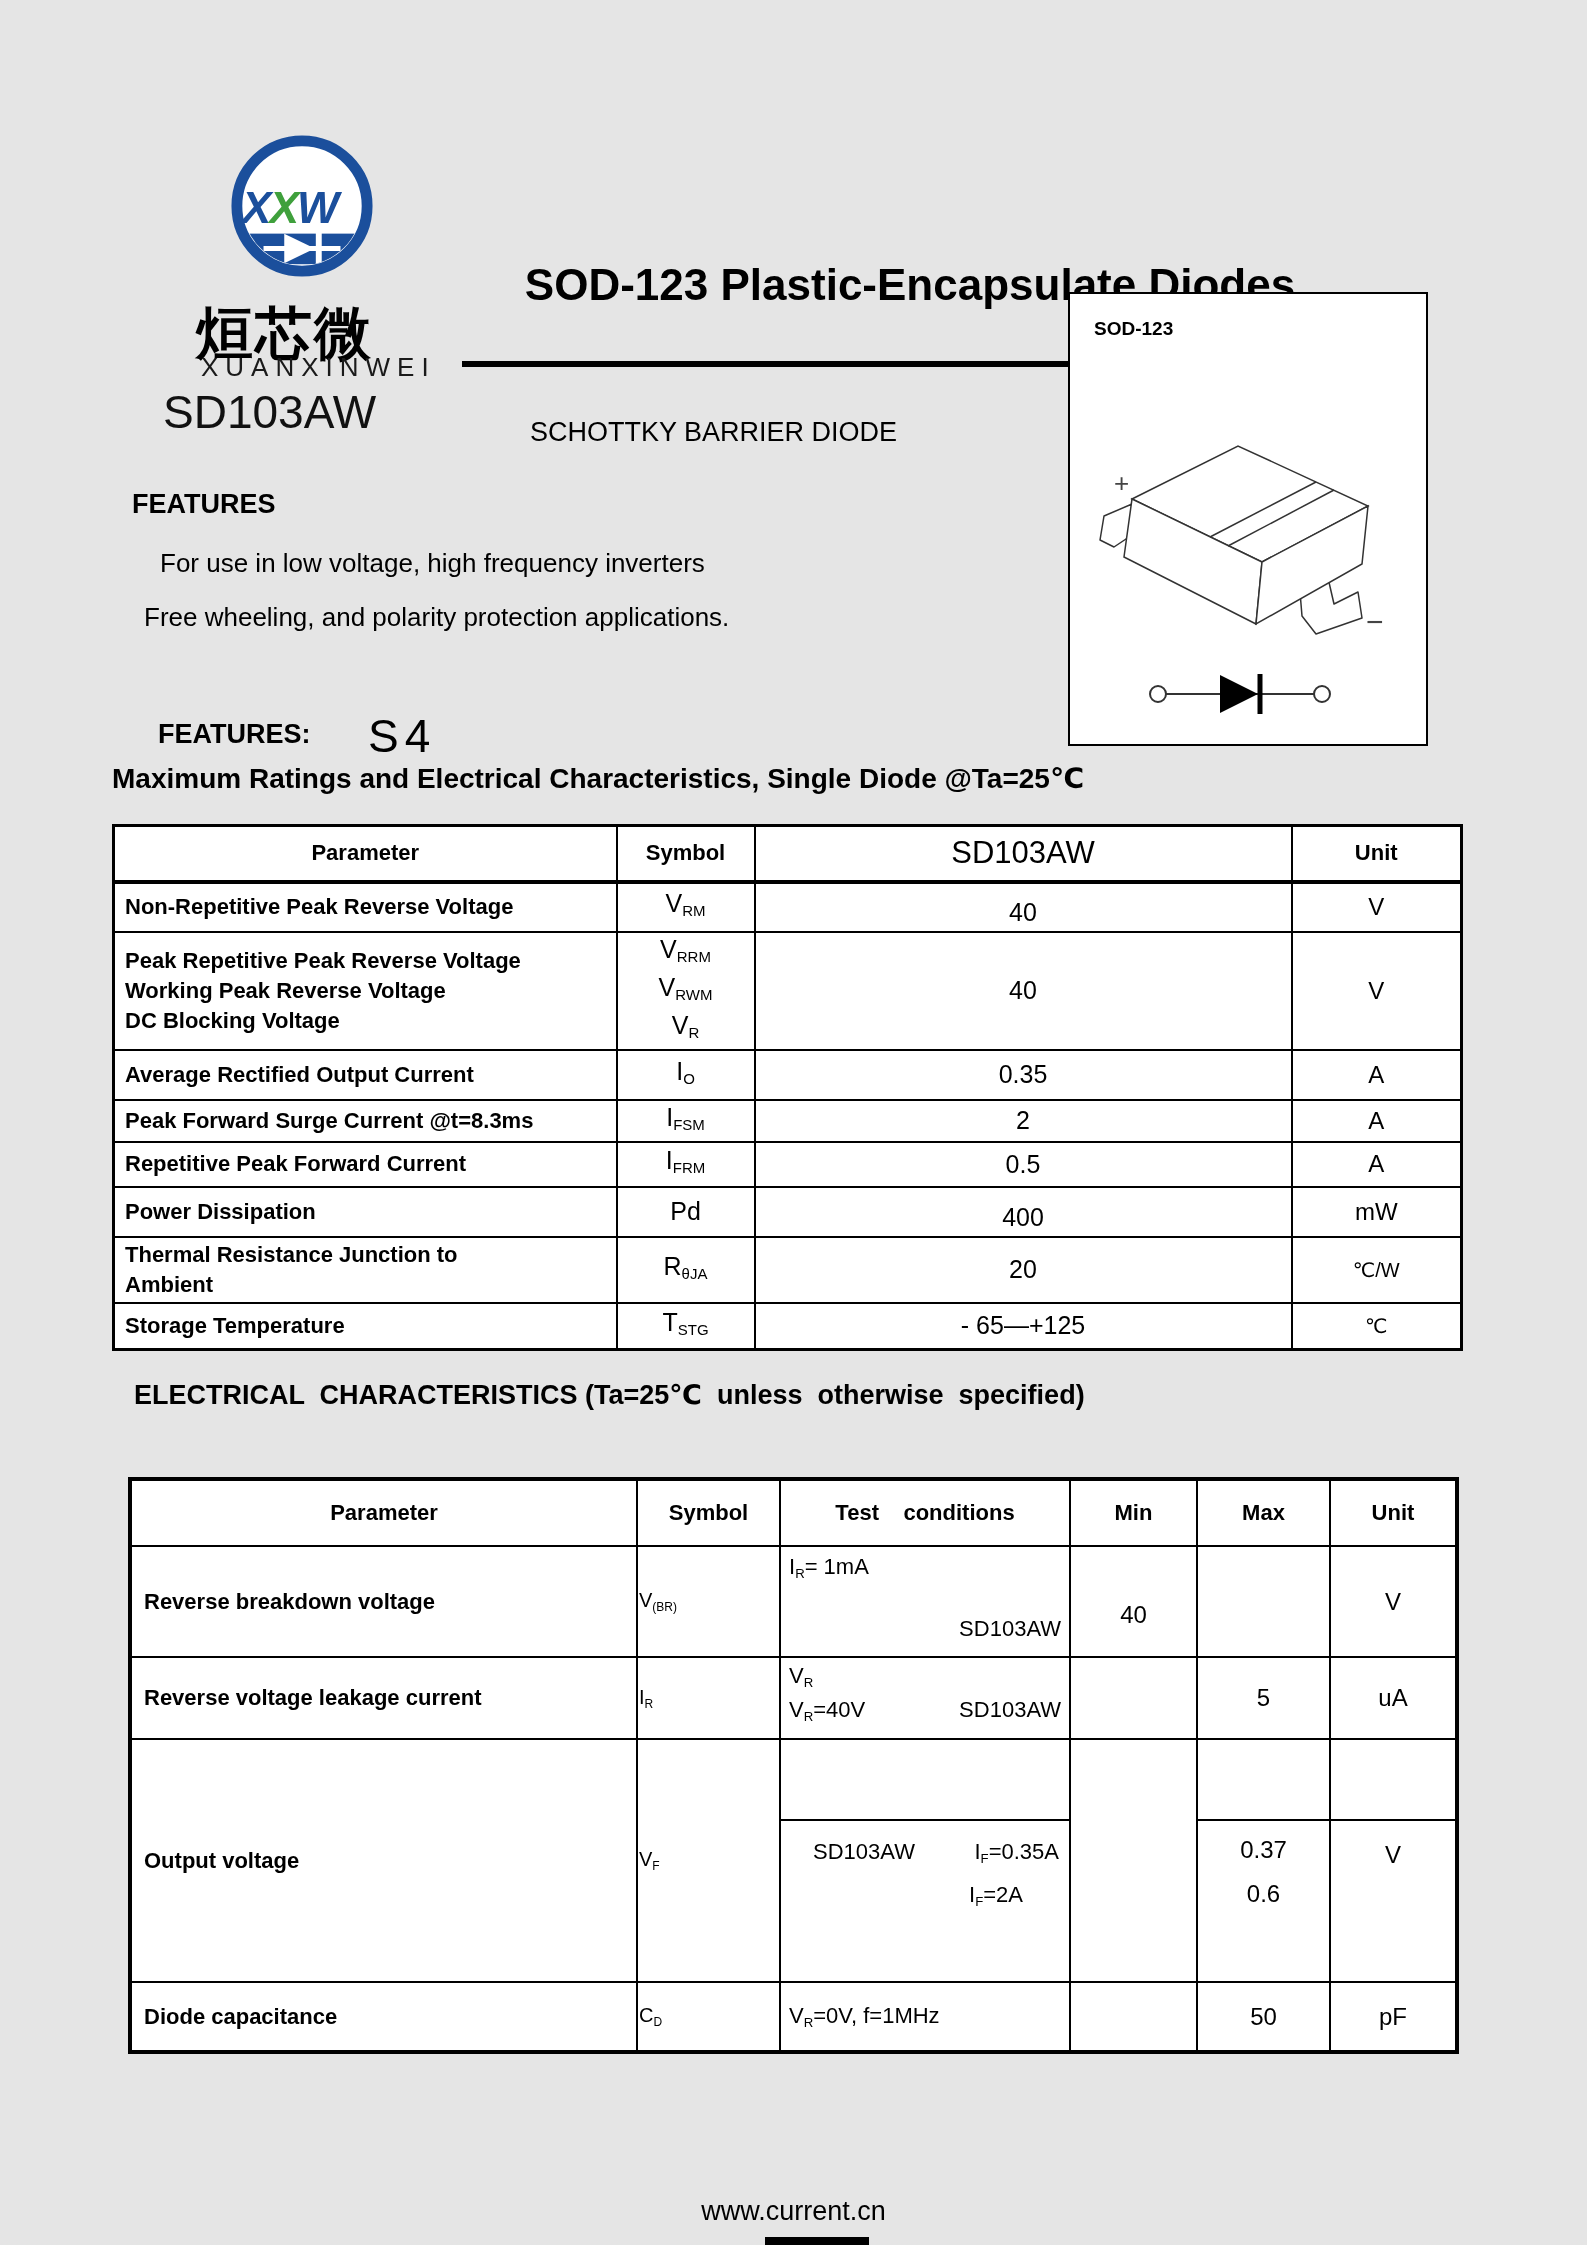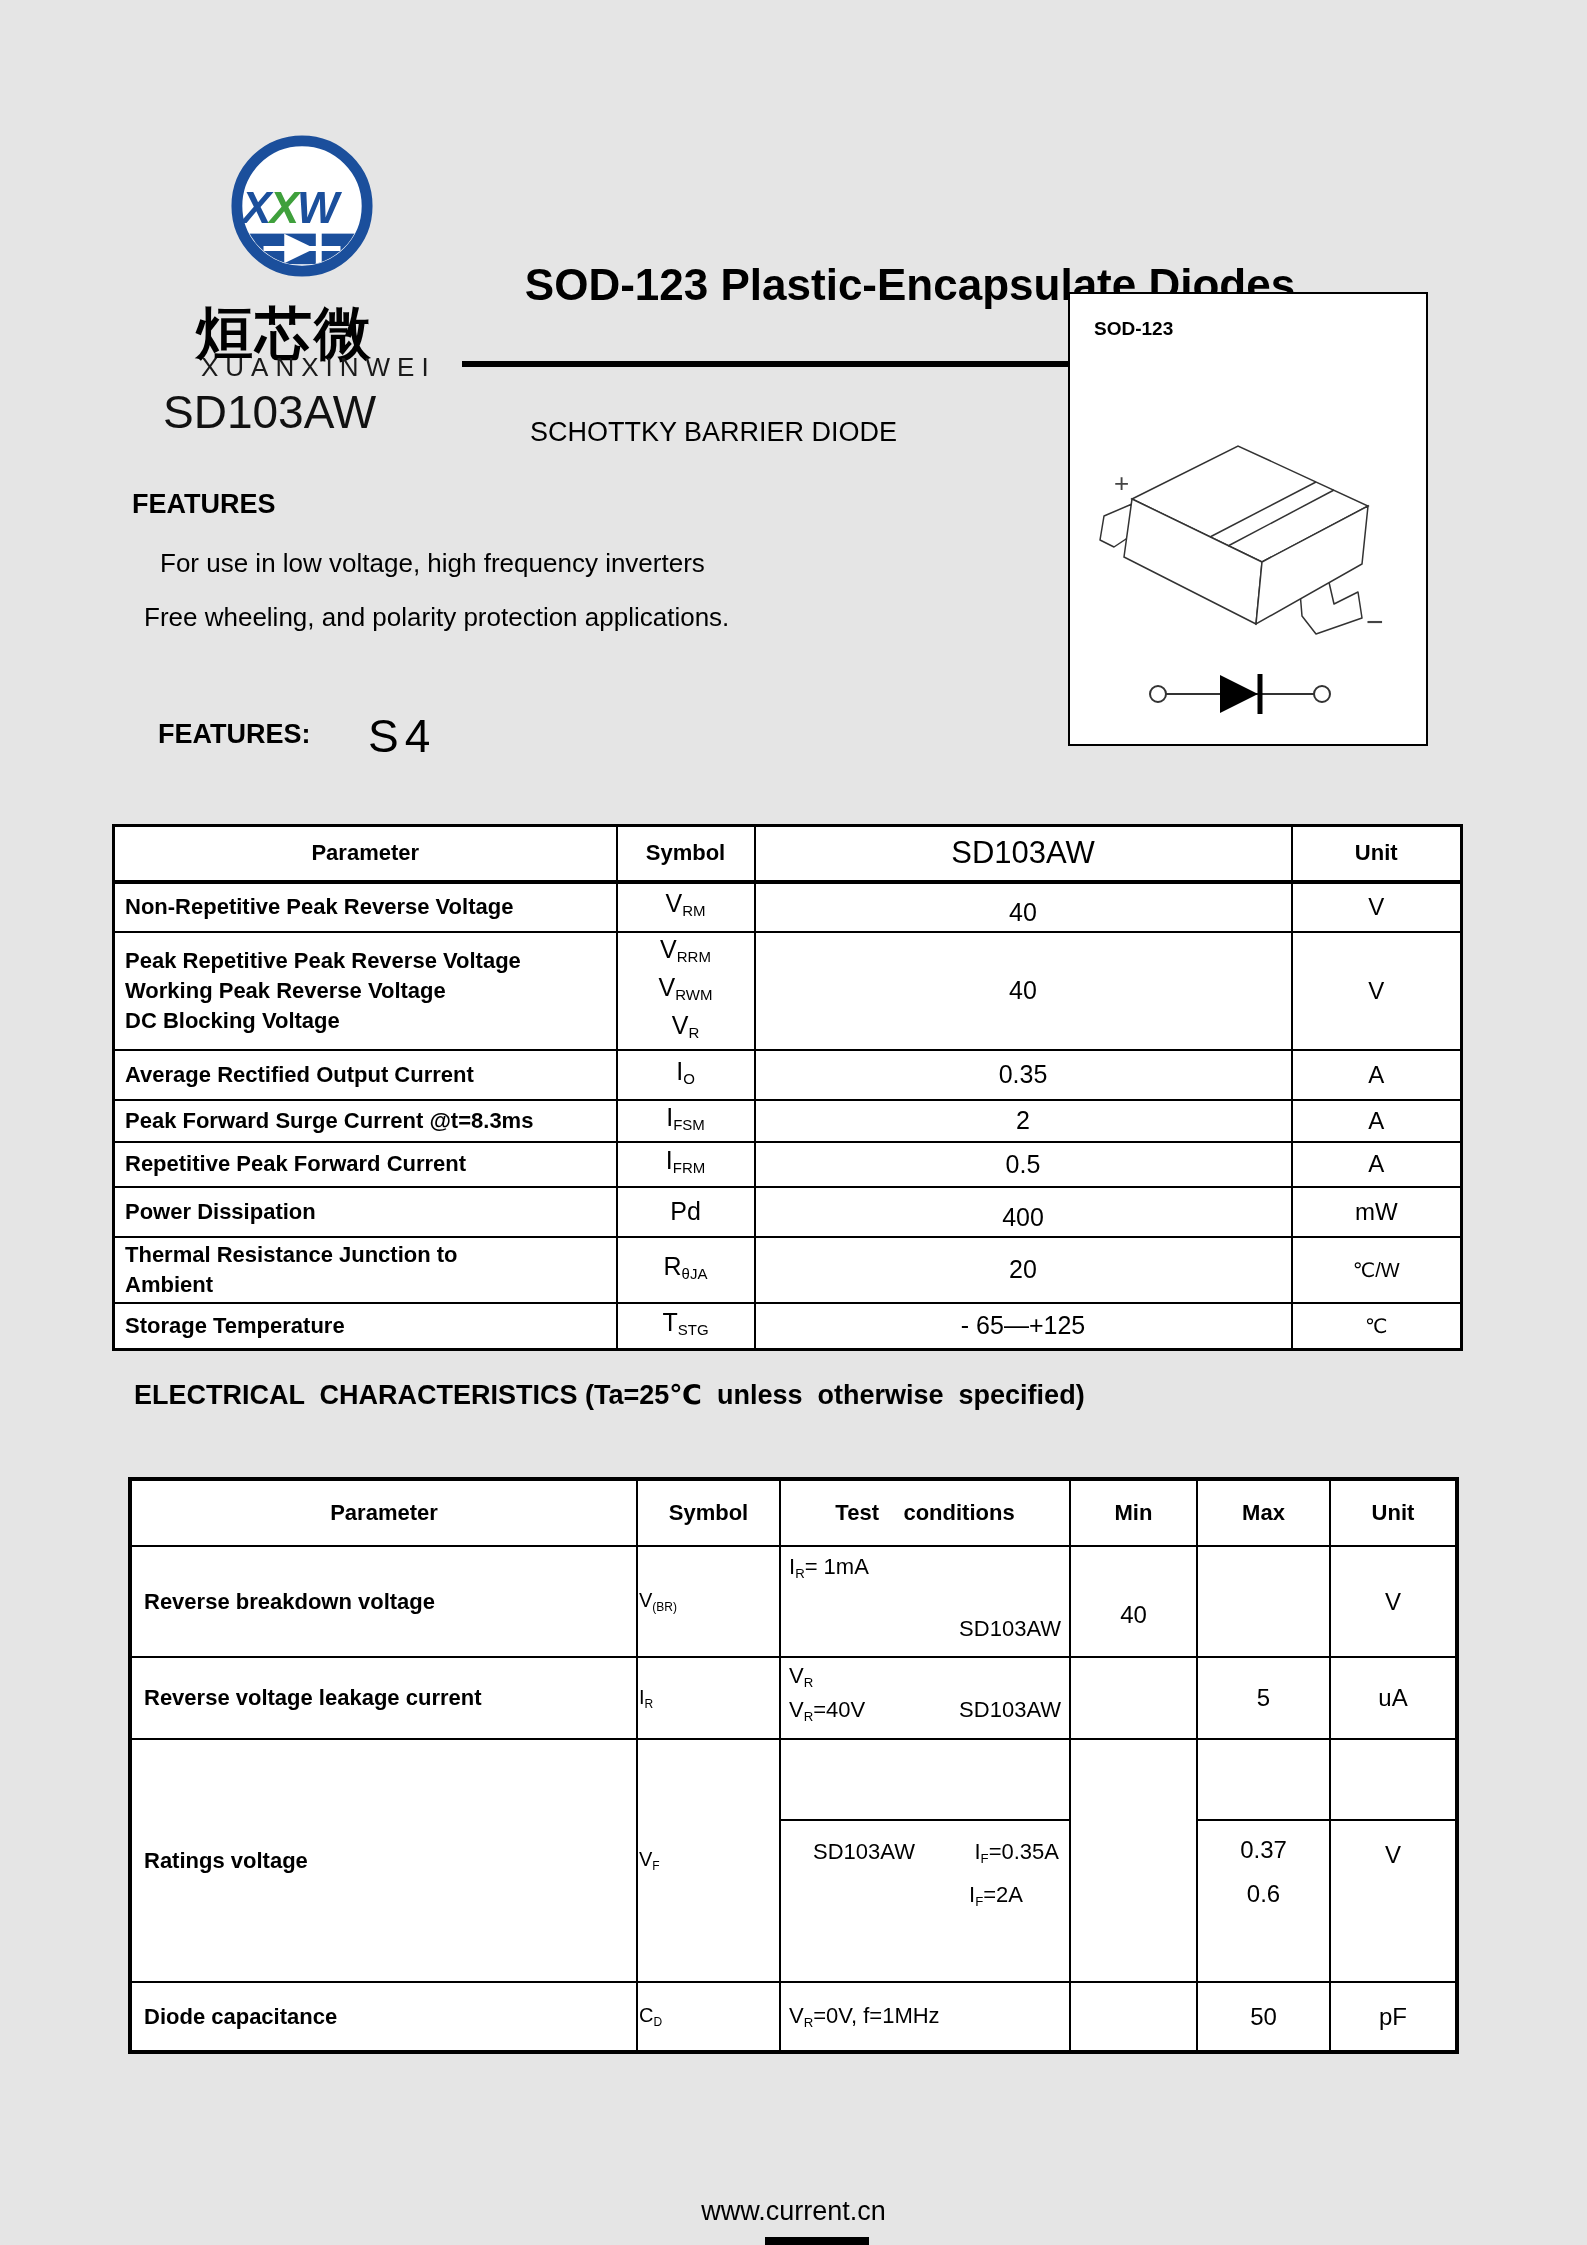--- a/index.html
+++ b/index.html
@@ -126,20 +126,21 @@
       <g>
         <line x1="96" y1="400" x2="244" y2="400" stroke="#333" stroke-width="2"></line>
         <circle cx="88" cy="400" r="8" fill="#fff" stroke="#333" stroke-width="2"></circle>
         <circle cx="252" cy="400" r="8" fill="#fff" stroke="#333" stroke-width="2"></circle>
         <polygon points="150,381 150,419 188,400" fill="#000"></polygon>
         <line x1="190" y1="380" x2="190" y2="420" stroke="#000" stroke-width="5"></line>
       </g>
     </svg>
   </div>
 
+  <div class="sec-h1">Maximum Ratings and Electrical Characteristics, Single Diode @Ta=25℃</div>
 
   <table class="t1">
     <colgroup>
       <col style="width:503px">
         <col style="width:138px">
         <col style="width:537px">
         <col style="width:170px">
     </colgroup>
     <thead>
         <tr style="height: 56px;">
@@ -279,21 +280,21 @@
             <div class="cond-l2row">
               <span><span>V</span><span class="sb">R</span><span>=40V</span></span>
               <span>SD103AW</span>
             </div>
           </td>
           <td class="n2"></td>
           <td class="n2">5</td>
           <td class="u2">uA</td>
         </tr>
         <tr style="height: 81px;">
-          <td class="p2" rowspan="2">Ratings voltage</td>
+          <td class="p2" rowspan="2">Output voltage</td>
           <td class="s2" rowspan="2"><span>V</span><span class="sb">F</span></td>
           <td class="c2"></td>
           <td class="n2" rowspan="2"></td>
           <td class="n2"></td>
           <td class="u2"></td>
         </tr>
         <tr style="height: 162px;">
           <td class="c2 vtop">
             <div class="fw-row1">
               <span class="fw-dev">SD103AW</span>

